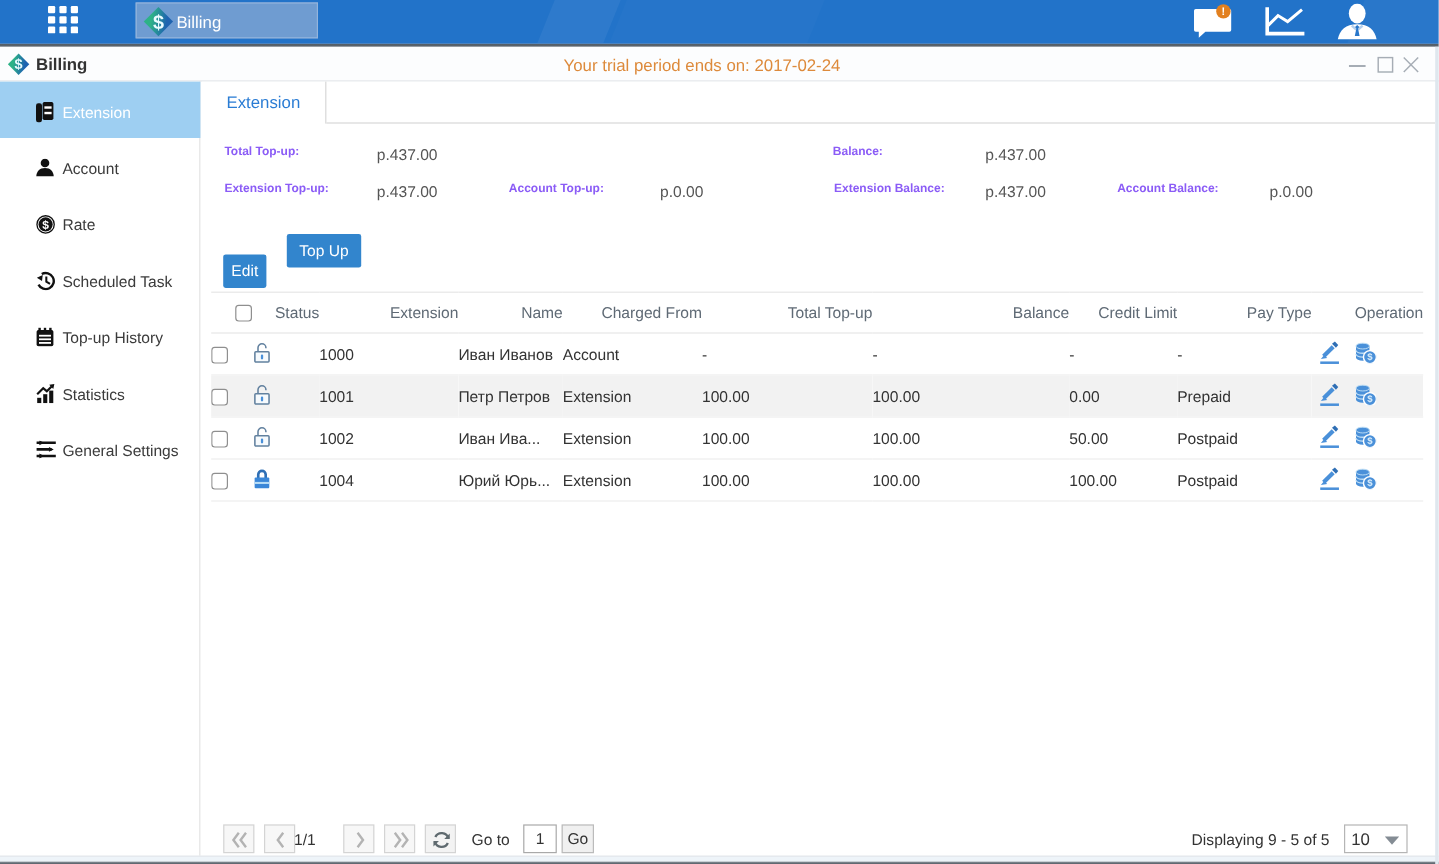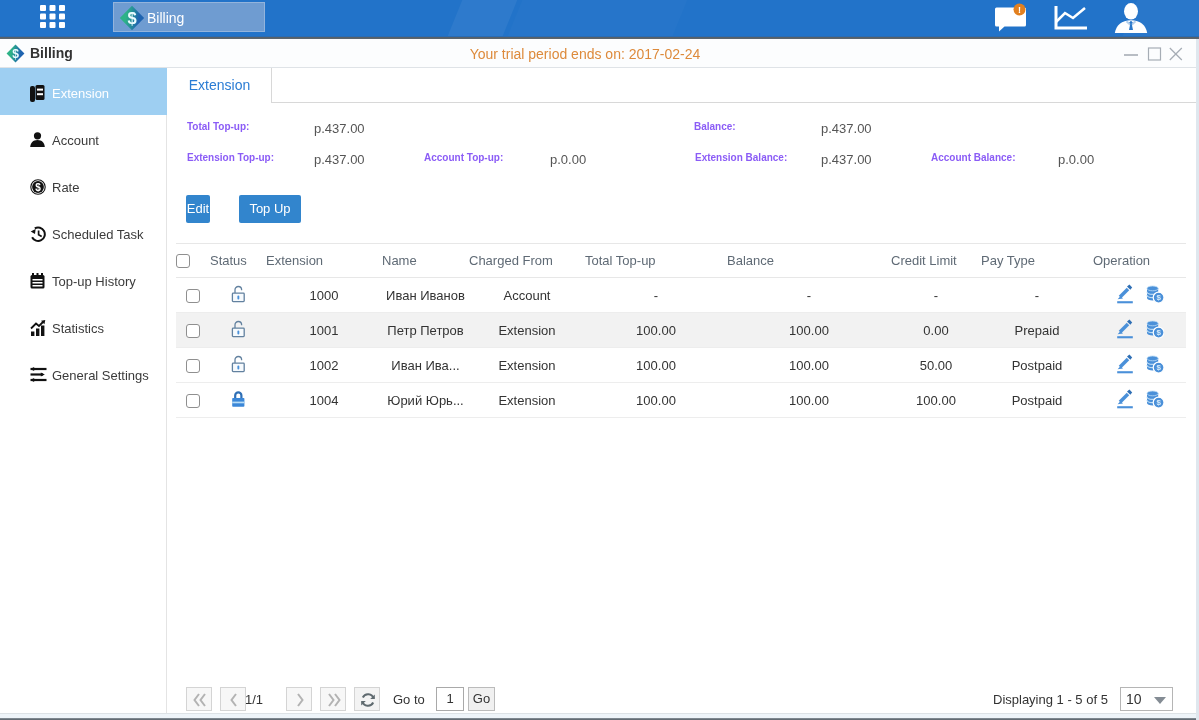--- a/index.html
+++ b/index.html
@@ -43,22 +43,22 @@
 
 .slabel { position:absolute; font-size:10px; font-weight:bold; color:#8b5cf6; }
 .sval { position:absolute; font-size:13px; color:#555; }
 
 
 .btn { position:absolute; height:28px; background:#3285cd; color:#fff; font-size:13px;
   text-align:center; line-height:28px; border-radius:2px; }
 
 
 #tbl { position:absolute; left:8px; top:175px; width:1010px; border-collapse:collapse; table-layout:fixed; }
-#tbl th { font-weight:normal; color:#5f6a75; font-size:13px; height:34px; text-align:left; }
-#tbl td { font-size:13px; color:#333; height:35px; text-align:center;
+#tbl th { font-weight:normal; color:#5f6a75; font-size:13px; height:34px; text-align:right; }
+#tbl td { font-size:13px; color:#333; height:35px; text-align:left;
   white-space:nowrap; overflow:hidden; }
 #tbl thead tr { border-top:1px solid #e7e7e7; border-bottom:1px solid #e7e7e7; }
 #tbl tbody tr { border-bottom:1px solid #ededed; }
 #tbl tbody tr.alt { background:#f2f2f2; }
 .cb { display:inline-block; width:14px; height:14px; border:1px solid #8f8f8f;
   border-radius:3px; background:#fff; vertical-align:middle; }
 td svg, th svg { vertical-align:middle; position:relative; top:-1px; }
 .opicons svg { margin:0 5px; }
 
 
@@ -238,21 +238,21 @@
 
     <div class="slabel" style="left:19px;top:84px">Extension Top-up:</div>
     <div class="sval" style="left:146px;top:84px">p.437.00</div>
     <div class="slabel" style="left:256px;top:84px">Account Top-up:</div>
     <div class="sval" style="left:382px;top:84px">p.0.00</div>
     <div class="slabel" style="left:527px;top:84px">Extension Balance:</div>
     <div class="sval" style="left:653px;top:84px">p.437.00</div>
     <div class="slabel" style="left:763px;top:84px">Account Balance:</div>
     <div class="sval" style="left:890px;top:84px">p.0.00</div>
 
-    <div class="btn" style="left:18px;top:127px;width:24px">Edit</div>
+    <div class="btn" style="left:18px;top:144px;width:36px">Edit</div>
     <div class="btn" style="left:71px;top:127px;width:62px">Top Up</div>
     <svg width="0" height="0" style="position:absolute">
       <defs>
         <g id="lockopen">
           <path d="M5 8 V4.8 a3.3 3.3 0 0 1 6.6 0 V5.3" fill="none" stroke="#62819f" stroke-width="1.3"></path>
           <rect x="2.4" y="8.2" width="11.8" height="8.4" rx="0.8" fill="#f6fafd" stroke="#62819f" stroke-width="1.3"></rect>
           <rect x="7.4" y="10.5" width="1.9" height="4" rx="0.9" fill="#4a90d9"></rect>
         </g>
         <g id="lockclosed">
           <path d="M5.2 8.5 V5.5 a3.1 3.1 0 0 1 6.2 0 V8.5" fill="none" stroke="#2f6fb5" stroke-width="2.2"></path>
@@ -405,21 +405,21 @@
       <svg width="16" height="16" viewBox="0 0 16 16">
         <path d="M13.6 6.5 a5.8 5.8 0 0 0 -10.8 -1" fill="none" stroke="#5f6a6f" stroke-width="2"></path>
         <path d="M14.8 2.5 v4.6 h-4.6 z" fill="#5f6a6f"></path>
         <path d="M2.4 9.5 a5.8 5.8 0 0 0 10.8 1" fill="none" stroke="#5f6a6f" stroke-width="2"></path>
         <path d="M1.2 13.5 v-4.6 h4.6 z" fill="#5f6a6f"></path>
       </svg>
     </div>
     <div class="ptext" style="left:225px;top:624px">Go to</div>
     <div id="goin">1</div>
     <div id="gobtn">Go</div>
-    <div class="ptext" style="left:825px;top:624px">Displaying 1 - 5 of 5</div>
+    <div class="ptext" style="left:825px;top:624px">Displaying 9 - 5 of 5</div>
     <div id="psel">
         <span class="n">10</span>
         <span class="tri"></span>
       </div>
   </div>
 
   <div id="bot1"></div>
     <div id="bot2"></div>
     <div id="bot3"></div>
   <div id="redge"></div>

